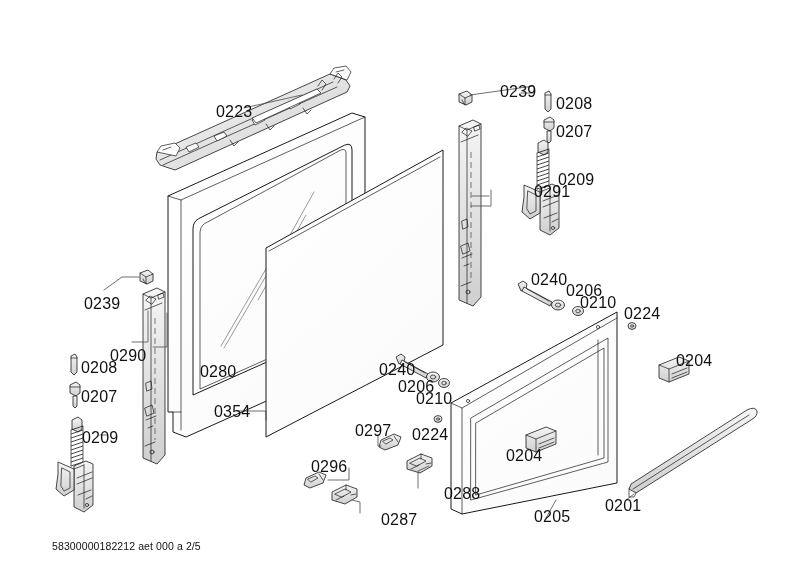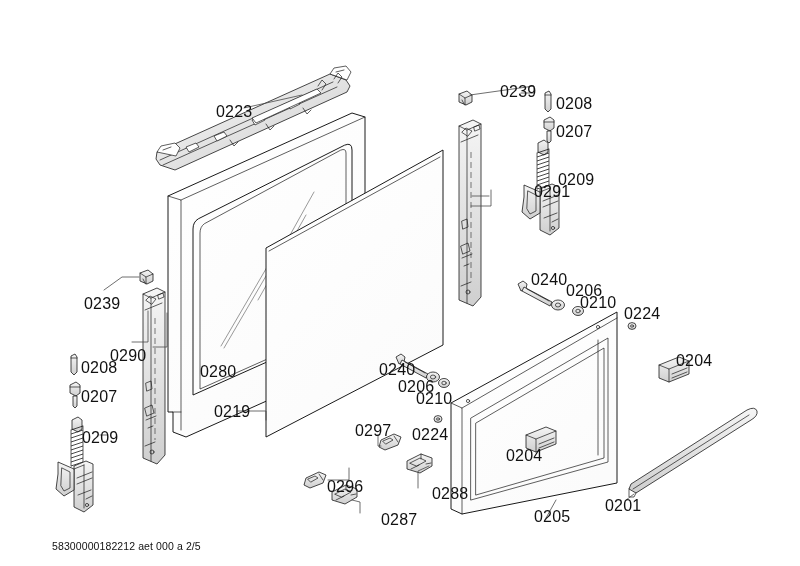--- a/index.html
+++ b/index.html
@@ -357,38 +357,38 @@
   </svg>
 
   <div id="labels">
     <span class="lbl" style="left:216px;top:104px;">0223</span>
     <span class="lbl" style="left:84px;top:296px;">0239</span>
     <span class="lbl" style="left:110px;top:348px;">0290</span>
     <span class="lbl" style="left:81px;top:360px;">0208</span>
     <span class="lbl" style="left:81px;top:389px;">0207</span>
     <span class="lbl" style="left:82px;top:430px;">0209</span>
     <span class="lbl" style="left:200px;top:364px;">0280</span>
-    <span class="lbl" style="left:214px;top:404px;">0219</span>
+    <span class="lbl" style="left:214px;top:404px;">0354</span>
     <span class="lbl" style="left:500px;top:84px;">0239</span>
     <span class="lbl" style="left:490px;top:184px;padding-left:44px;">0291</span>
     <span class="lbl" style="left:556px;top:96px;">0208</span>
     <span class="lbl" style="left:556px;top:124px;">0207</span>
     <span class="lbl" style="left:558px;top:172px;">0209</span>
     <span class="lbl" style="left:531px;top:272px;">0240</span>
     <span class="lbl" style="left:566px;top:283px;">0206</span>
     <span class="lbl" style="left:580px;top:295px;">0210</span>
     <span class="lbl" style="left:379px;top:362px;">0240</span>
     <span class="lbl" style="left:398px;top:379px;">0206</span>
     <span class="lbl" style="left:416px;top:391px;">0210</span>
     <span class="lbl" style="left:624px;top:306px;">0224</span>
     <span class="lbl" style="left:412px;top:427px;">0224</span>
     <span class="lbl" style="left:355px;top:423px;">0297</span>
-    <span class="lbl" style="left:327px;top:459px;margin-top:20px;">0296</span>
+    <span class="lbl" style="left:311px;top:459px;">0296</span>
     <span class="lbl" style="left:362px;top:512px;padding-left:19px;">0287</span>
-    <span class="lbl" style="left:432px;top:486px;">0288</span>
+    <span class="lbl" style="left:444px;top:486px;">0288</span>
     <span class="lbl" style="left:506px;top:448px;">0204</span>
     <span class="lbl" style="left:676px;top:353px;">0204</span>
     <span class="lbl" style="left:534px;top:509px;text-align:center;">0205</span>
     <span class="lbl" style="left:605px;top:498px;">0201</span>
   </div>
 
   <div id="footer">58300000182212 aet 000 a 2/5</div>
 
 </div>
 

